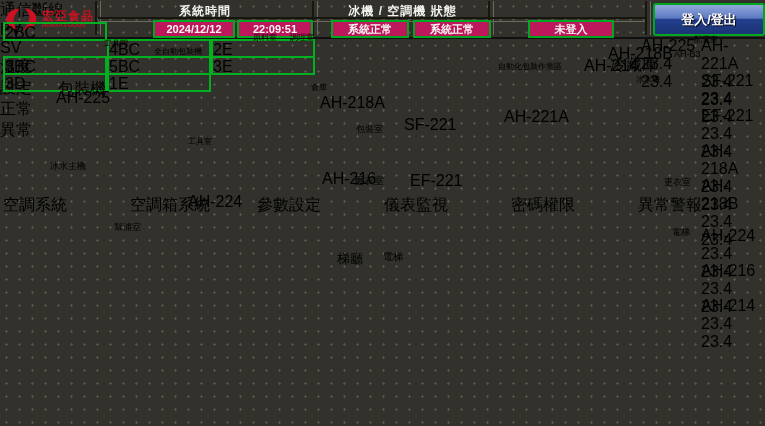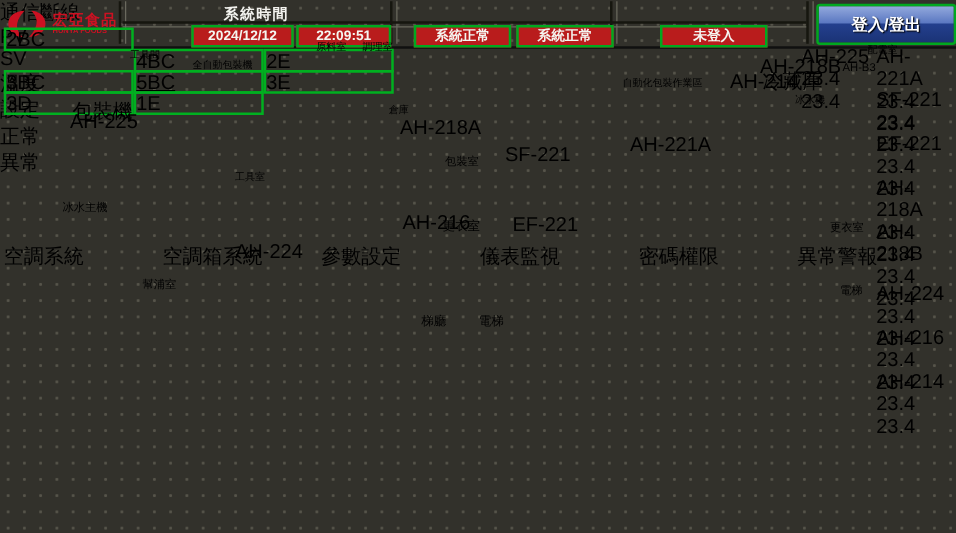--- a/index.html
+++ b/index.html
@@ -10,21 +10,21 @@
     background-size:13px 13px;
     font-family:"Liberation Sans", sans-serif;
     -webkit-font-smoothing:none;
   }
   .abs{position:absolute;}
   
   #topbar{position:absolute;left:0;top:0;width:765px;height:37px;border-bottom:2px solid #101010;}
   .vsep{position:absolute;top:1px;height:34px;width:3px;border-left:2px solid #16160f;border-right:1px solid #6a695e;}
   .hgroove{position:absolute;height:2px;border-top:2px solid #16160f;border-bottom:1px solid #6a695e;}
   .bar-header{position:absolute;top:3px;color:#f2f2ee;font-size:12px;font-weight:bold;text-align:center;letter-spacing:1px;white-space:nowrap;}
-  .gbox{position:absolute;height:14px;border:2px solid #00a820;background:#b91c1c;color:#f5f5f0;
+  .gbox{position:absolute;height:14px;border:2px solid #00a820;background:#be185d;color:#f5f5f0;
         font-size:11px;font-weight:bold;text-align:center;line-height:14px;white-space:nowrap;}
   #login-btn{position:absolute;left:653px;top:3px;width:108px;height:29px;border:2px solid #00a820;border-radius:3px;
         background:linear-gradient(#93a9dd,#5c79c2 45%,#233f8d 50%,#1b3376);
         color:#fff;font-size:13px;font-weight:bold;text-align:center;line-height:29px;
         text-shadow:1px 1px 1px #000;cursor:pointer;}
   #logo{position:absolute;left:4px;top:2px;width:90px;height:33px;display:flex;align-items:center;gap:3px;}
   #logo .btxt{line-height:1;}
   #logo .bname{color:#cc1122;font-size:12px;font-weight:bold;letter-spacing:1px;white-space:nowrap;}
   #logo .bname-en{color:#cc1122;font-size:6px;font-weight:bold;white-space:nowrap;}
   
@@ -106,20 +106,21 @@
     </div>
   </div>
 
   <div class="vsep" style="left:95px"></div>
   <div class="vsep" style="left:312px"></div>
   <div class="vsep" style="left:488px"></div>
   <div class="vsep" style="left:645px"></div>
   <div class="hgroove" style="left:98px;top:17px;width:547px"></div>
 
   <div class="bar-header" style="left:130px;width:150px">系統時間</div>
+  <div class="bar-header" style="left:320px;width:165px">冰機 / 空調機 狀態</div>
 
   <div class="gbox" style="left:153px;top:20px;width:78px">2024/12/12</div>
   <div class="gbox" style="left:237px;top:20px;width:72px">22:09:51</div>
   <div class="gbox" style="left:331px;top:20px;width:74px">系統正常</div>
   <div class="gbox" style="left:413px;top:20px;width:74px">系統正常</div>
   <div class="gbox" style="left:528px;top:20px;width:82px">未登入</div>
 
   <div id="login-btn">登入/登出</div>
 </div>
 
@@ -270,21 +271,21 @@
       <div class="room-label" style="left: 354px; position: absolute; top: 174px; font-size: 10px;">更衣室</div>
 
       <div class="room-label" style="left: 664px; position: absolute; top: 176px; font-size: 9px;">更衣室</div>
 
       <div class="room-label wrap2" style="left: 50px; position: absolute; top: 160px; font-size: 9px;">冰水主機</div>
 
       <div class="room-label" style="left: 114px; position: absolute; top: 221px; font-size: 9px;">幫浦室</div>
 
       <div class="room-label" style="left: 636px; position: absolute; top: 74px; font-size: 8px;">冰水機</div>
 
-      <div class="room-label" style="left: 337px; position: absolute; top: 250px; font-size: 10px;">梯廳</div>
+      <div class="room-label" style="left: 337px; position: absolute; top: 250px; font-size: 13px;">梯廳</div>
 
       <div class="room-label" style="left: 383px; position: absolute; top: 250px; font-size: 10px;">電梯</div>
 
       <div class="room-label" style="left: 672px; position: absolute; top: 226px; font-size: 9px;">電梯</div>
     </div>
 
   <div>
 
       <div class="mag-label" style="left: 58px; position: absolute; top: 79px;">包裝機</div>
 

